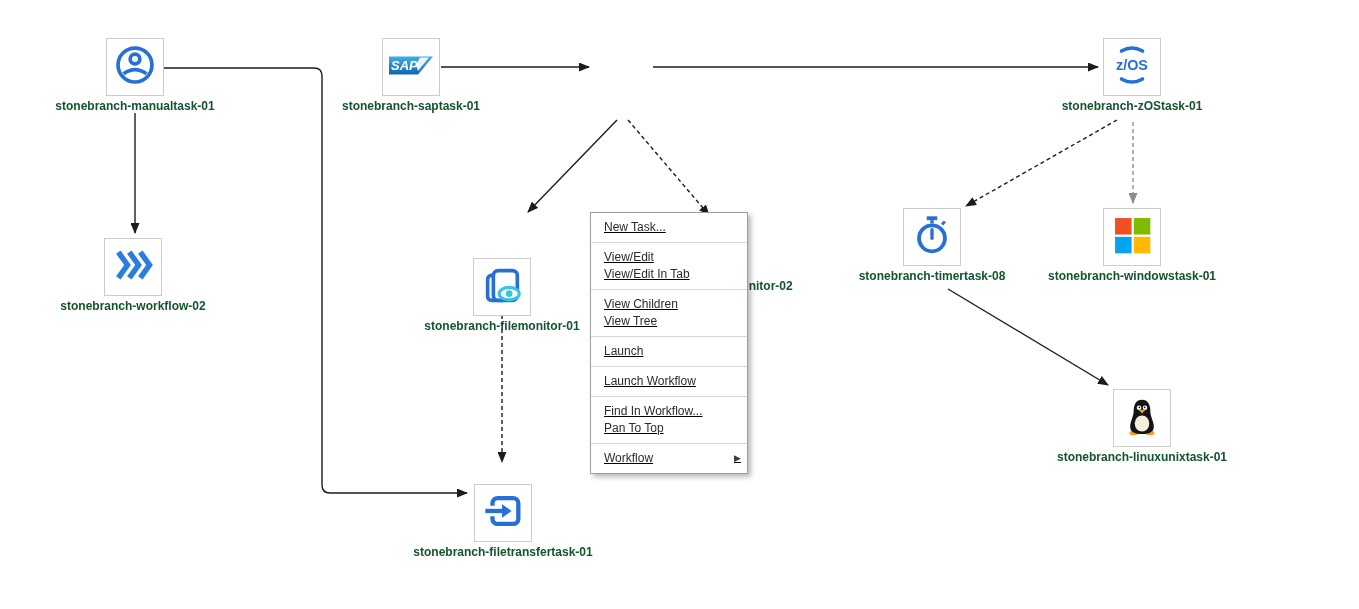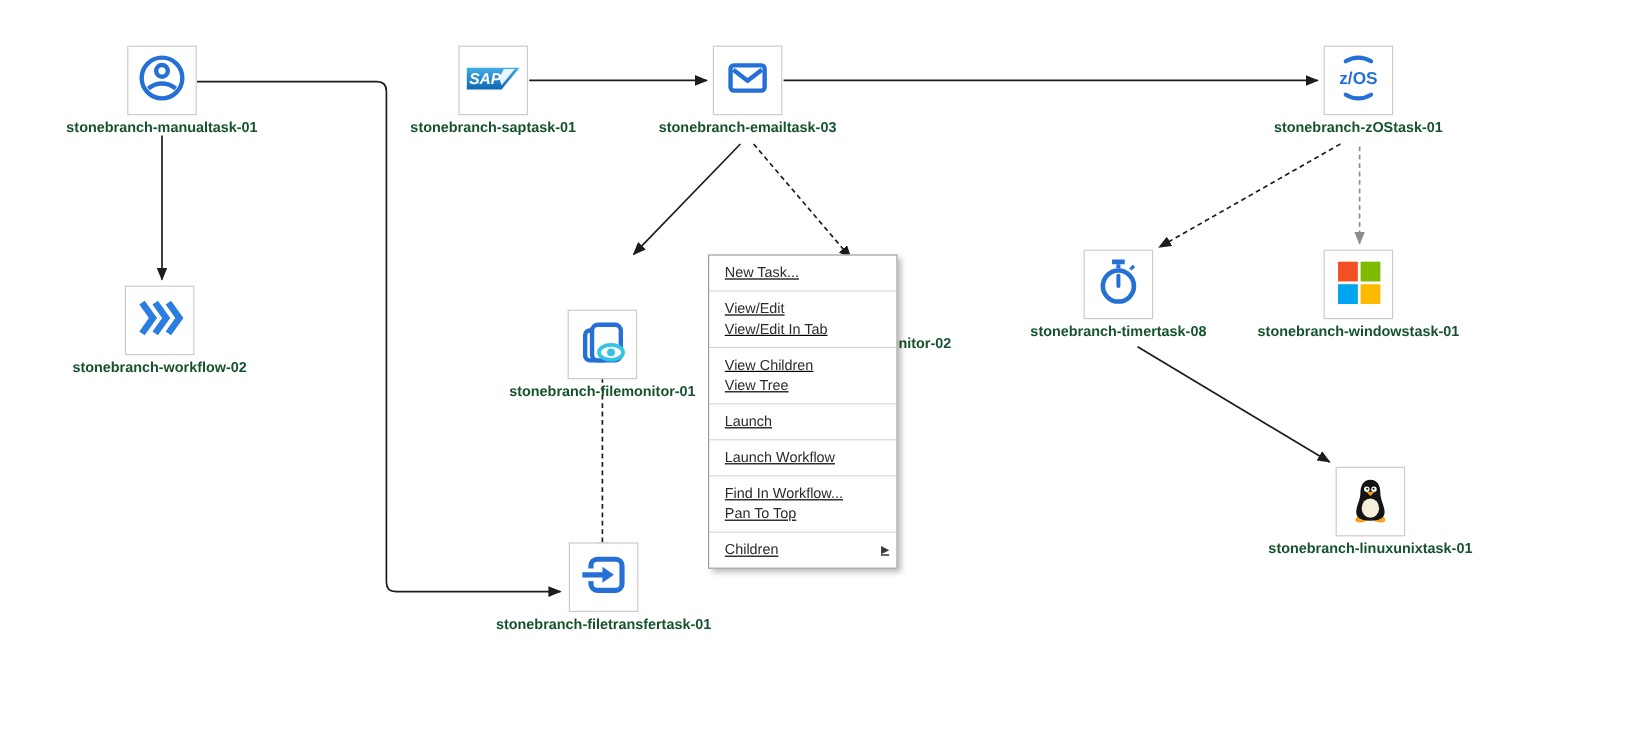--- a/index.html
+++ b/index.html
@@ -94,31 +94,20 @@
         <svg width="48" height="48" viewBox="0 0 48 48">
           <polygon points="2,15.5 46,15.5 31,33.5 2,33.5" fill="url(#sapgrad)"></polygon>
           <text x="4" y="29" font-size="13" font-weight="bold" font-style="italic" fill="#ffffff" font-family="Liberation Sans, sans-serif">SAP</text>
           <polygon points="33,16.5 42,16.5 31,30 29,24" fill="#ffffff" opacity="0.9"></polygon>
         </svg>
       </span>
     </div>
     <div class="node-label">stonebranch-saptask-01</div>
   </div>
 
-  <div class="node" style="left:594px;top:38px;">
-    <div class="node-box">
-      <span>
-        <svg width="44" height="44" viewBox="0 0 48 48" fill="none">
-          <rect x="8.5" y="12.5" width="31" height="23" rx="3" stroke="#2570d6" stroke-width="4"></rect>
-          <path d="M11,16.5 L24,26.5 L37,16.5" stroke="#2570d6" stroke-width="4" stroke-linejoin="round"></path>
-        </svg>
-      </span>
-    </div>
-    <div class="node-label">stonebranch-emailtask-03</div>
-  </div>
 
   <div class="node" style="left:1103px;top:38px;">
     <div class="node-box">
       <span>
         <svg width="46" height="46" viewBox="0 0 48 48" fill="none">
           <path d="M13,9.5 Q24,3 35,9.5" stroke="#2570d6" stroke-width="3.6" stroke-linecap="round"></path>
           <text x="24" y="29.5" text-anchor="middle" font-size="15" font-weight="bold" fill="#2570d6" font-family="Liberation Sans, sans-serif">z/OS</text>
           <path d="M13,38.5 Q24,45 35,38.5" stroke="#2570d6" stroke-width="3.6" stroke-linecap="round"></path>
         </svg>
       </span>
@@ -195,21 +184,21 @@
           <circle cx="27.4" cy="14.5" r="2.6" fill="#ffffff"></circle>
           <circle cx="21" cy="14" r="1" fill="#141414"></circle>
           <circle cx="27" cy="14" r="1" fill="#141414"></circle>
           <polygon points="20,16.8 28,16.8 24,21" fill="#f6a21d"></polygon>
         </svg>
       </span>
     </div>
     <div class="node-label">stonebranch-linuxunixtask-01</div>
   </div>
 
-  <div class="node" style="left:474px;top:452px;">
+  <div class="node" style="left:474px;top:484px;">
     <div class="node-box">
       <span>
         <svg width="46" height="46" viewBox="0 0 48 48" fill="none">
           <rect x="13" y="10.5" width="27" height="27" rx="5.5" stroke="#2570d6" stroke-width="4.5"></rect>
           <rect x="8" y="18.5" width="8" height="11" fill="#ffffff"></rect>
           <path d="M5.5,24 L25,24" stroke="#2570d6" stroke-width="4.5"></path>
           <polygon points="23,17 33,24 23,31" fill="#2570d6"></polygon>
         </svg>
       </span>
     </div>
@@ -239,19 +228,19 @@
       <div class="menu-item">Launch Workflow</div>
     </div>
     <div class="menu-sep"></div>
     <div class="menu-group">
       <div class="menu-item">Find In Workflow...</div>
       <div class="menu-item">Pan To Top</div>
     </div>
     <div class="menu-sep"></div>
     <div class="menu-group">
       <div class="menu-item with-arrow">
-        <span>Children</span>
+        <span>Workflow</span>
         <span class="submenu-arrow">▶</span>
       </div>
     </div>
   </div>
 
 </div>
 
 </body></html>

